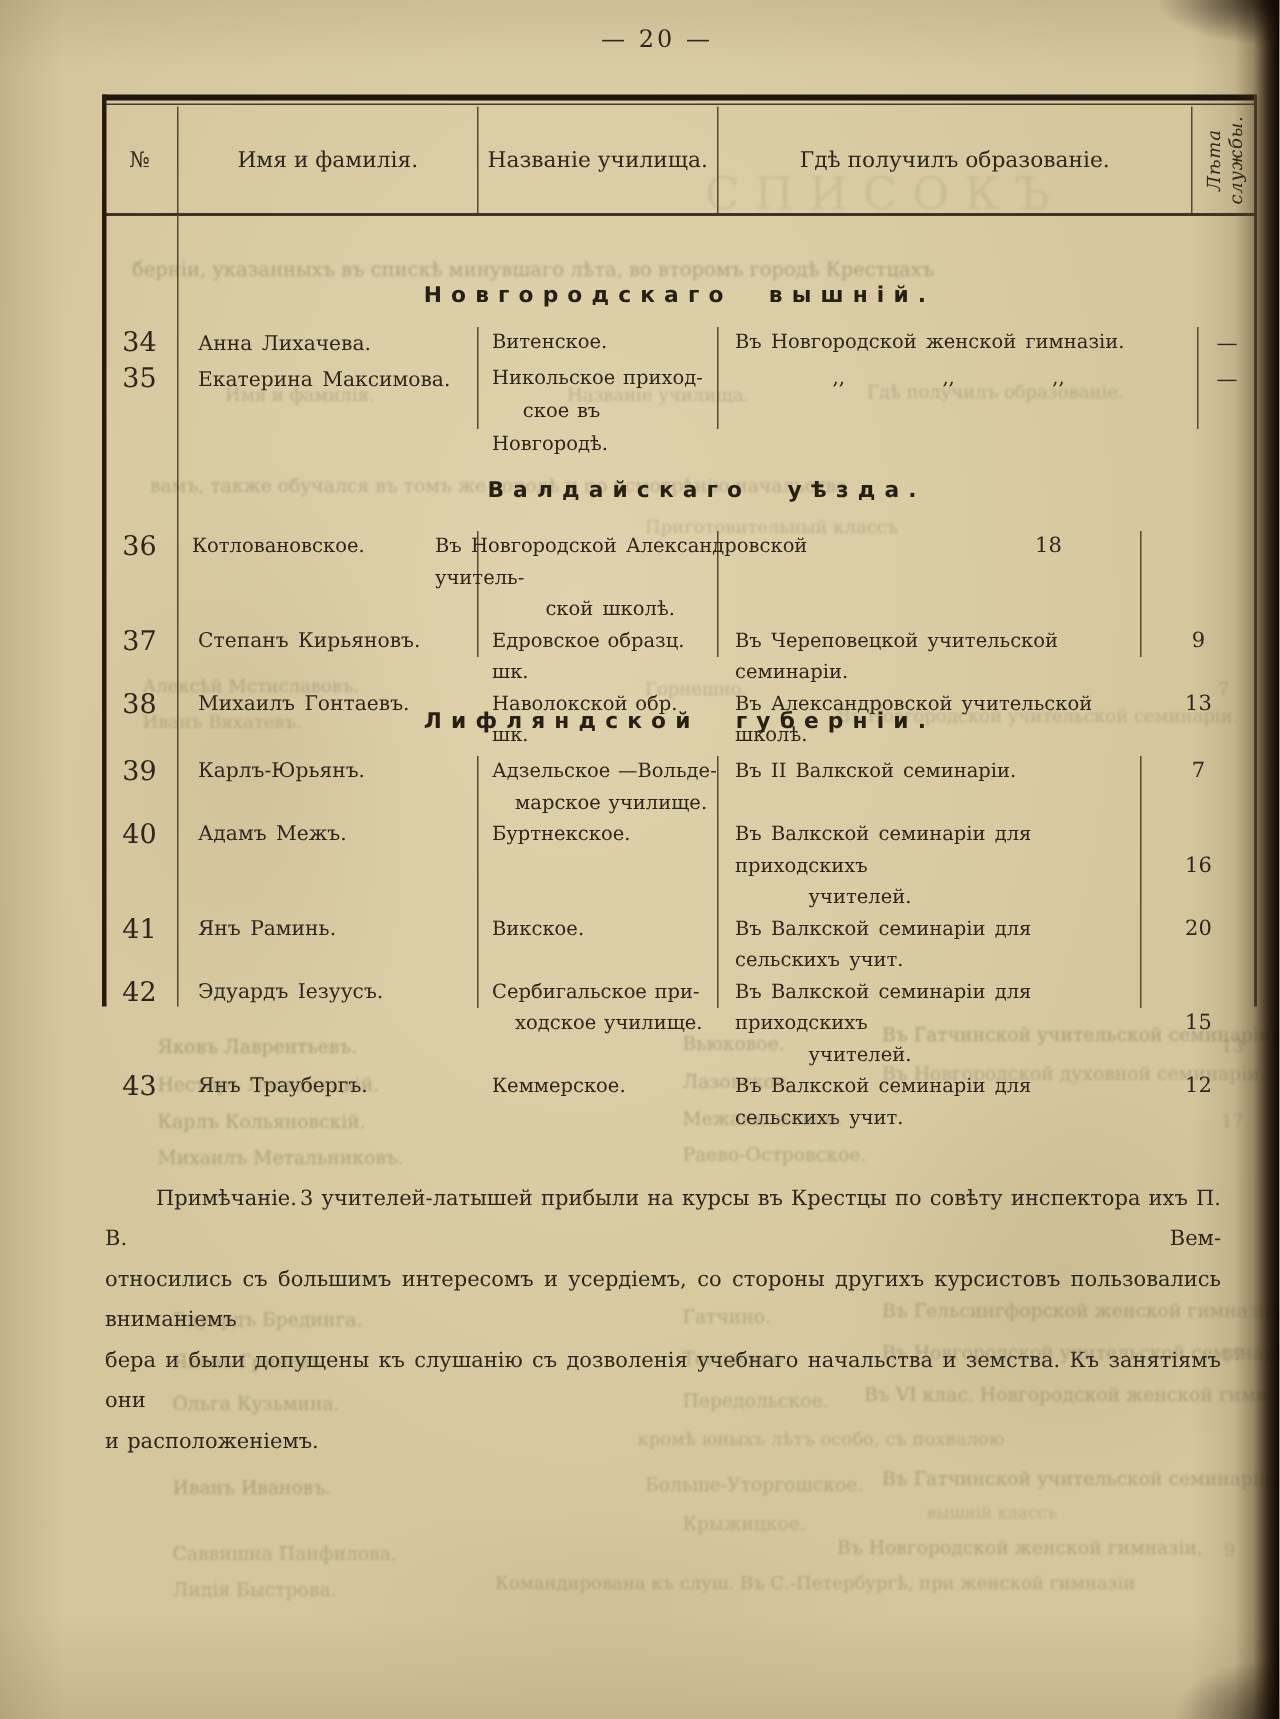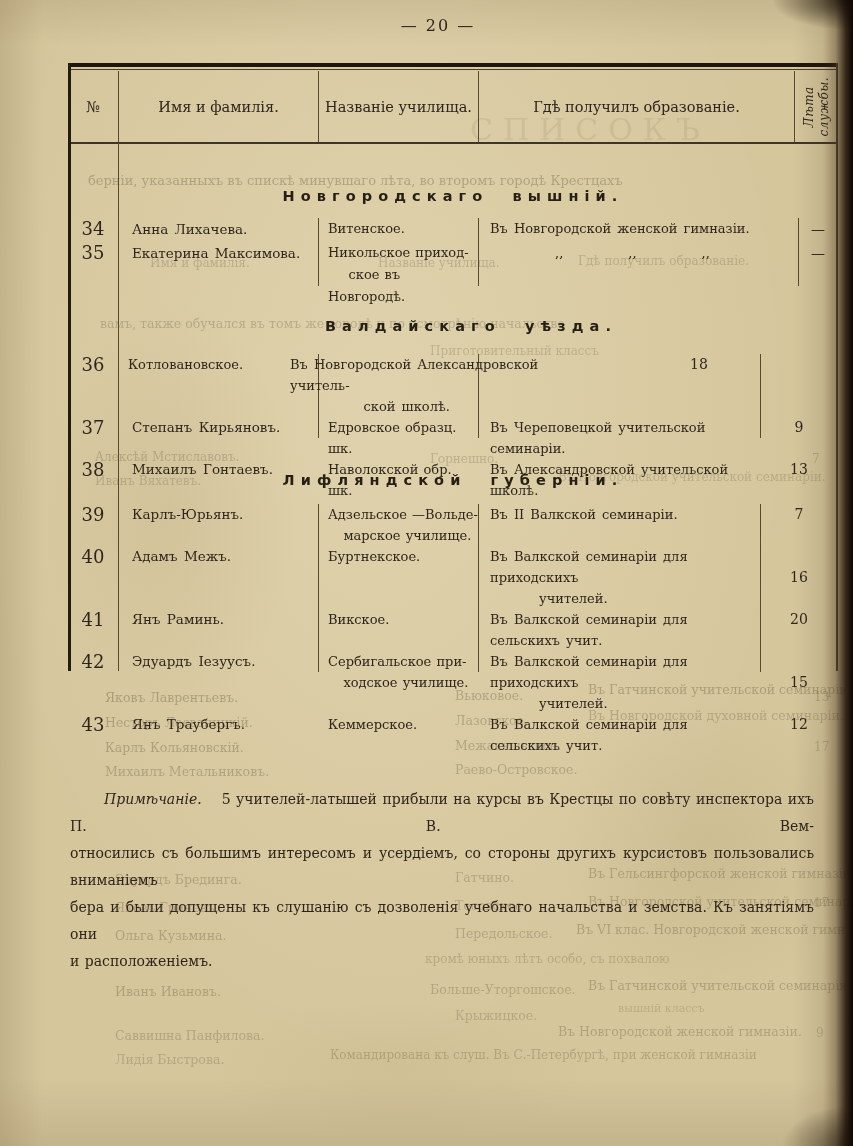--- a/index.html
+++ b/index.html
@@ -78,21 +78,21 @@
   .c-edu{padding-left:12px;font-size:13px;white-space:pre-wrap;word-spacing:2px;}
   .rb1 .c-edu{width:320px;} .rb2 .c-edu,.rb3 .c-edu{width:282px;}
   .c-years{flex:1;text-align:center;font-size:14px;}
   .c-years.yl2{padding-top:21px;}
 
   
   .note{position:absolute;left:70px;top:786px;width:744px;z-index:2;font-size:14px;}
   .note-line{text-align:justify;text-align-last:justify;line-height:27px;word-spacing:1px;}
   .note-line.first{text-indent:34px;}
   .note-line.last{text-align-last:left;}
-  .note-label{font-style:italic;margin-right:20px;}
+  .note-label{margin-right:2px;}
 </style>
 </head>
 <body>
 
 <div class="page">
 
   <div id="bleed-layer">
       <span class="bleed" style="left: 470px; top: 112px; font-size: 30px; letter-spacing: 10px; opacity: 0.12;">СПИСОКЪ</span>
       <span class="bleed" style="left: 88px; top: 173px; font-size: 13px; opacity: 0.4;">берніи, указанныхъ въ спискѣ минувшаго лѣта, во второмъ городѣ Крестцахъ</span>
       <span class="bleed" style="left: 150px; top: 256px; font-size: 12px; opacity: 0.3;">Имя и фамилія.</span>
@@ -269,21 +269,21 @@
 
     </div>
 
     <div class="frame-left"></div>
     <div class="frame-right"></div>
     <div class="v-num"></div>
   </div>
 
   <div class="note">
     <div class="note-line first">
-      <span class="note-label">Примѣчаніе.</span><span>5 учителей-латышей прибыли на курсы въ Крестцы по совѣту инспектора ихъ П. В. Вем-</span>
+      <span class="note-label">Примѣчаніе.</span><span>3 учителей-латышей прибыли на курсы въ Крестцы по совѣту инспектора ихъ П. В. Вем-</span>
     </div>
     <div class="note-line">относились съ большимъ интересомъ и усердіемъ, со стороны другихъ курсистовъ пользовались вниманіемъ</div>
     <div class="note-line">бера и были допущены къ слушанію съ дозволенія учебнаго начальства и земства. Къ занятіямъ они</div>
     <div class="note-line last">и расположеніемъ.</div>
   </div>
 
   <div class="edge-right"></div>
   <div class="corner-tr"></div>
   <div class="corner-br"></div>
 </div>

